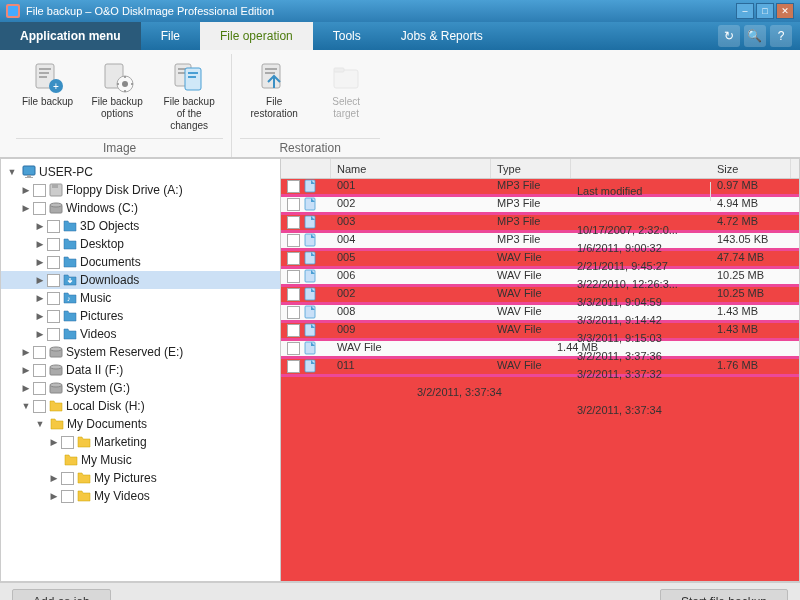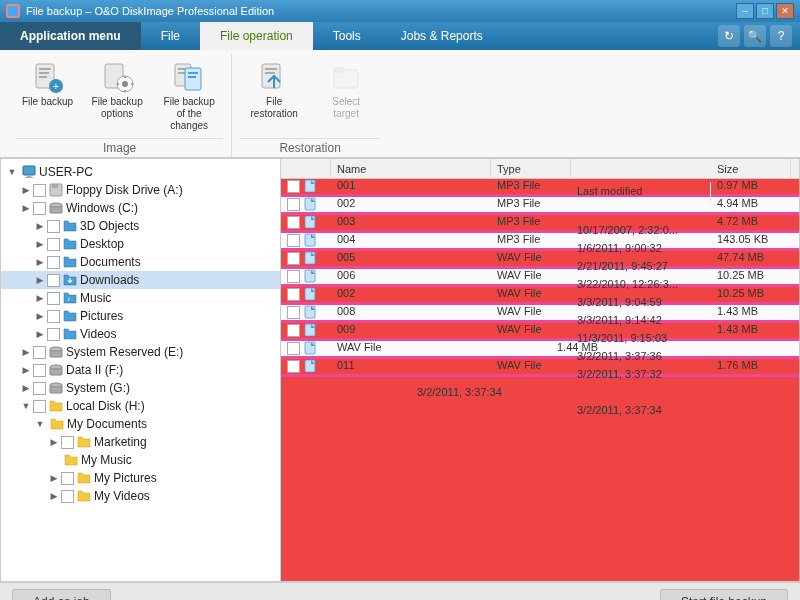--- a/index.html
+++ b/index.html
@@ -636,21 +636,21 @@
         <div class="file-row">
       <div class="file-cell" style="width:50px">
         <div class="file-checkbox"></div>
         <svg width="14" height="14" viewBox="0 0 14 14">
           <rect x="1" y="1" width="10" height="12" rx="1" fill="#c8e0f8" stroke="#4a9fd4" stroke-width="0.8"></rect>
           <path d="M7 1 L11 5 L7 5 Z" fill="#4a9fd4"></path>
         </svg>
       </div>
       <div class="file-cell col-name">002</div>
       <div class="file-cell col-type">WAV File</div>
-      <div class="file-cell col-modified">11/3/2011, 9:15:03</div>
+      <div class="file-cell col-modified">3/3/2011, 9:15:03</div>
       <div class="file-cell col-size">10.25 MB</div>
     </div>
         <div class="file-row">
       <div class="file-cell" style="width:50px">
         <div class="file-checkbox"></div>
         <svg width="14" height="14" viewBox="0 0 14 14">
           <rect x="1" y="1" width="10" height="12" rx="1" fill="#c8e0f8" stroke="#4a9fd4" stroke-width="0.8"></rect>
           <path d="M7 1 L11 5 L7 5 Z" fill="#4a9fd4"></path>
         </svg>
       </div>

